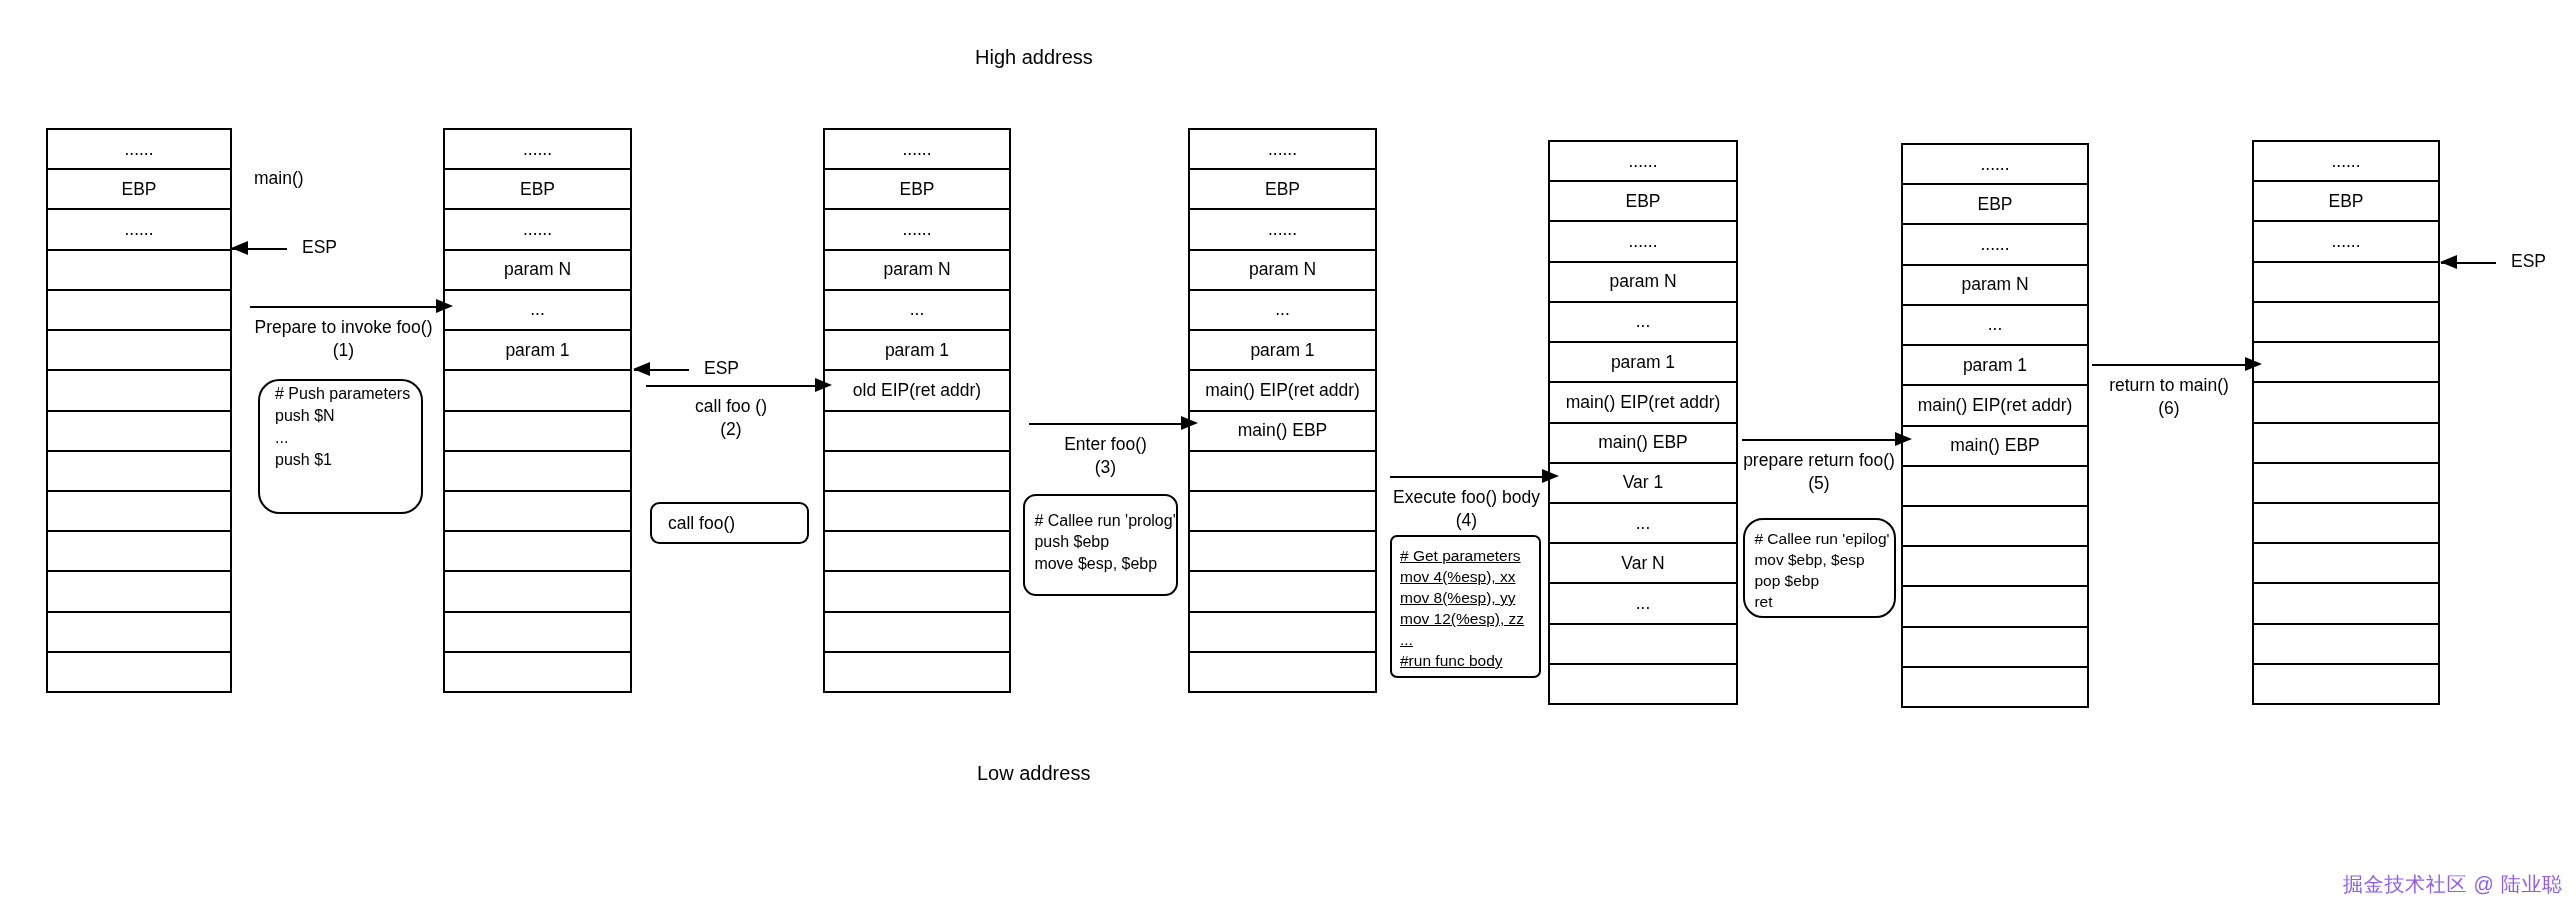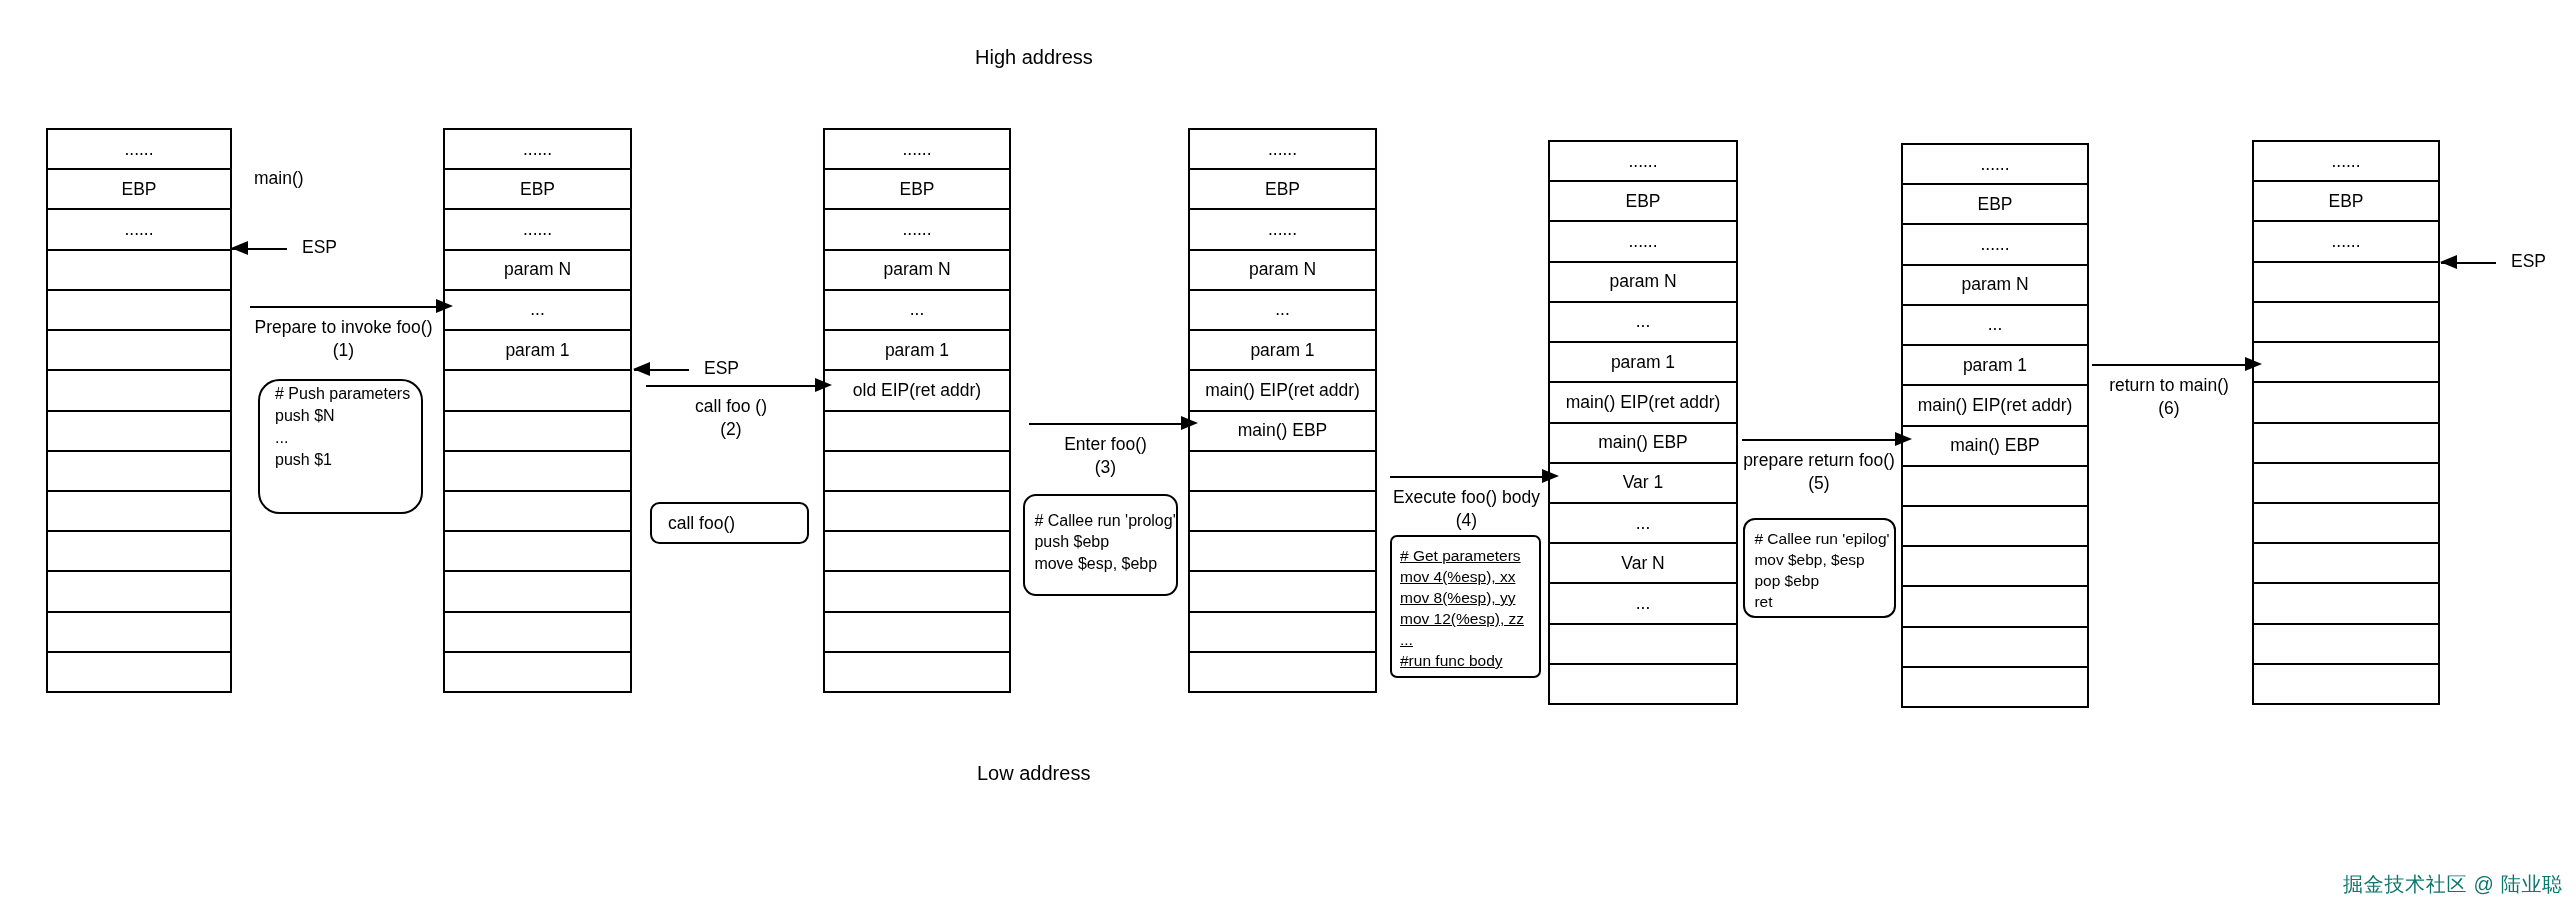--- a/index.html
+++ b/index.html
@@ -55,25 +55,25 @@
   
   .note{position:absolute;border:2px solid #000;border-radius:21.5px;background:#fff;
     box-sizing:border-box;font-size:16px;line-height:22px;}
   .note .note-line{white-space:nowrap;}
   .n1{left:258px;top:379px;width:165px;height:135px;padding:2px 0 0 15px;}
   .n2{left:650px;top:502px;width:159px;height:42px;border-radius:9.4px;
     display:flex;align-items:center;padding-left:16px;font-size:17.5px;}
   .n3{left:1023px;top:494px;width:155px;height:102px;padding:13.5px 0 0 9.4px;border-radius:13px;line-height:21.5px;}
   .n4{left:1390px;top:535px;width:151px;height:143px;padding:8px 0 0 8px;border-radius:7px;
     font-size:15.5px;line-height:21px;text-decoration:underline;}
-  .n5{left:1743px;top:518px;width:153px;height:100px;padding:8px 0 0 9.4px;border-radius:12px;
+  .n5{left:1743px;top:518px;width:153px;height:100px;padding:8px 0 0 9.4px;border-radius:20px;
     font-size:15.5px;line-height:21px;}
   .n6{left:2092px;top:485px;width:157px;height:75px;padding:13.5px 0 0 10.8px;border-radius:17.5px;line-height:21.5px;}
 
-  .watermark{position:absolute;left:2343px;top:871px;font-size:20px;color:#0f766e;
+  .watermark{position:absolute;left:2343px;top:871px;font-size:20px;color:#8b5cf6;
     text-shadow:0.7px 0.7px 0 #ffffff;white-space:nowrap;letter-spacing:0.7px;}
 </style>
 </head>
 <body>
 
 <div id="canvas">
 
   <div class="title title-top">High address</div>
   <div class="title title-bottom">Low address</div>
   <div class="caller">main()</div>

